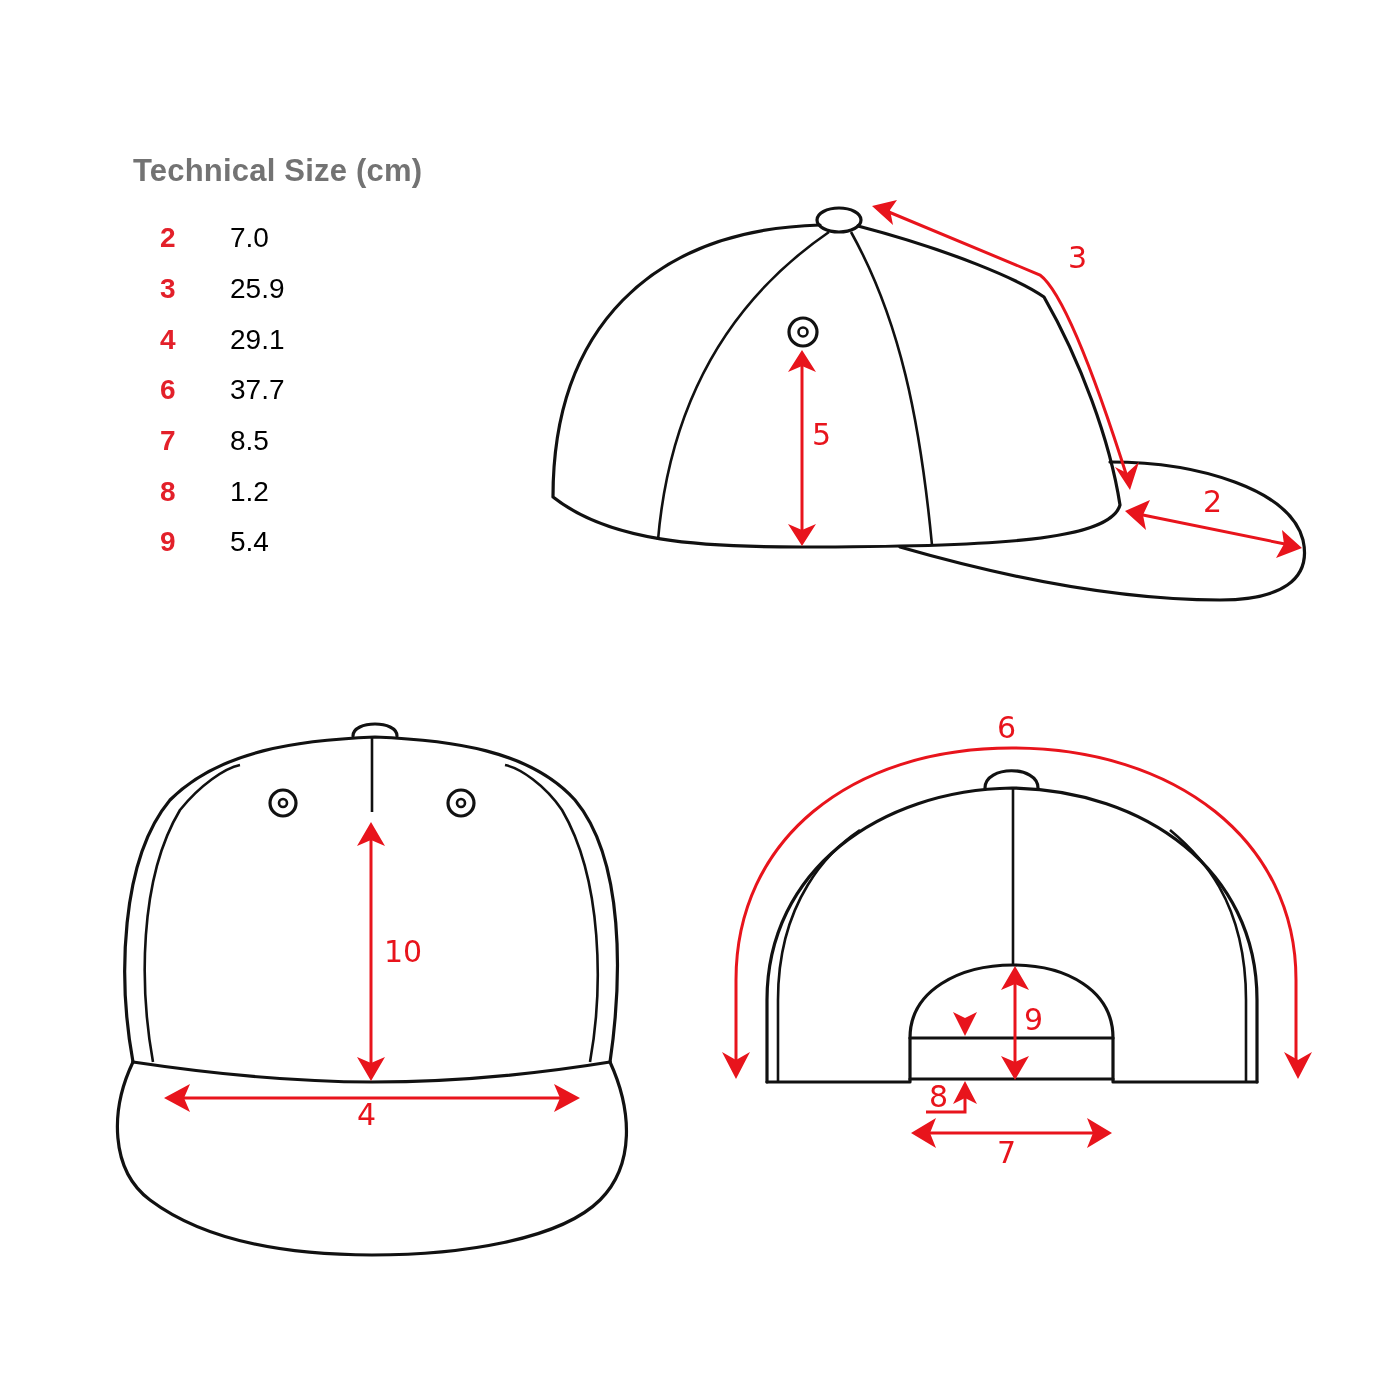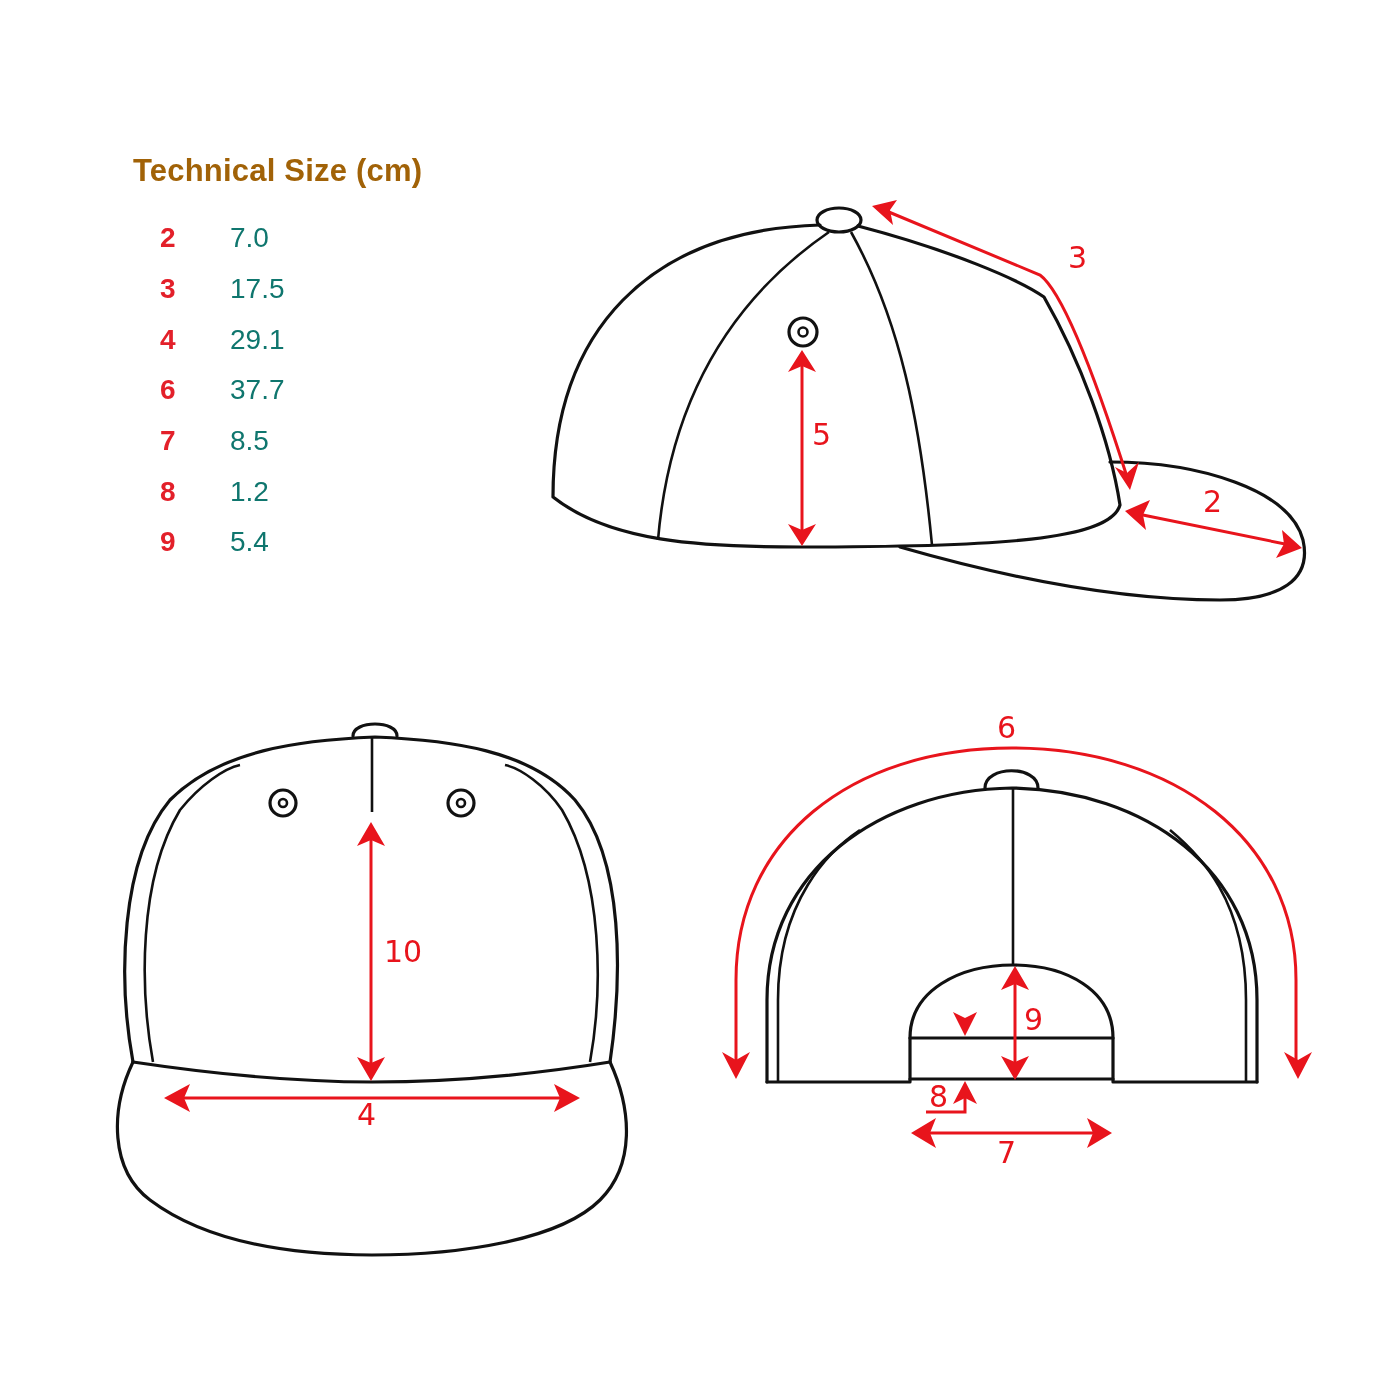--- a/index.html
+++ b/index.html
@@ -1,41 +1,41 @@
 <!DOCTYPE html>
 <html><head>
 <meta charset="utf-8">
 <style>
   html, body { margin: 0; padding: 0; background: #ffffff; }
   body { width: 1400px; height: 1400px; position: relative; overflow: hidden; font-family: "Liberation Sans", sans-serif; }
-  .title { position: absolute; left: 133px; top: 153px; font-size: 31px; font-weight: bold; color: #a16207; letter-spacing: 0.2px; }
+  .title { position: absolute; left: 133px; top: 153px; font-size: 31px; font-weight: bold; color: #737373; letter-spacing: 0.2px; }
   .size-table { position: absolute; left: 160px; top: 213px; }
   .size-row { height: 50.7px; display: flex; align-items: center; font-size: 28px; }
   .size-key { width: 70px; color: #e3202a; font-weight: bold; }
-  .size-val { color: #0f766e; }
+  .size-val { color: #000000; }
   svg.diagram { position: absolute; left: 0; top: 0; width: 1400px; height: 1400px; }
   svg .ink { fill: none; stroke: #111; stroke-width: 3.2; stroke-linejoin: round; stroke-linecap: round; }
   svg .thin { fill: none; stroke: #111; stroke-width: 2.6; }
   svg .dim { fill: none; stroke: #e8141c; stroke-width: 3; }
   svg .head { fill: #e8141c; stroke: none; }
   svg text.lbl { fill: #e8141c; font-family: "DejaVu Sans", sans-serif; font-size: 30px; }
 </style>
 </head>
 <body>
 
 <div class="title">Technical Size (cm)</div>
 
 <div class="size-table">
   <div class="size-row">
       <span class="size-key">2</span>
       <span class="size-val">7.0</span>
     </div>
   <div class="size-row">
       <span class="size-key">3</span>
-      <span class="size-val">17.5</span>
+      <span class="size-val">25.9</span>
     </div>
   <div class="size-row">
       <span class="size-key">4</span>
       <span class="size-val">29.1</span>
     </div>
   <div class="size-row">
       <span class="size-key">6</span>
       <span class="size-val">37.7</span>
     </div>
   <div class="size-row">

